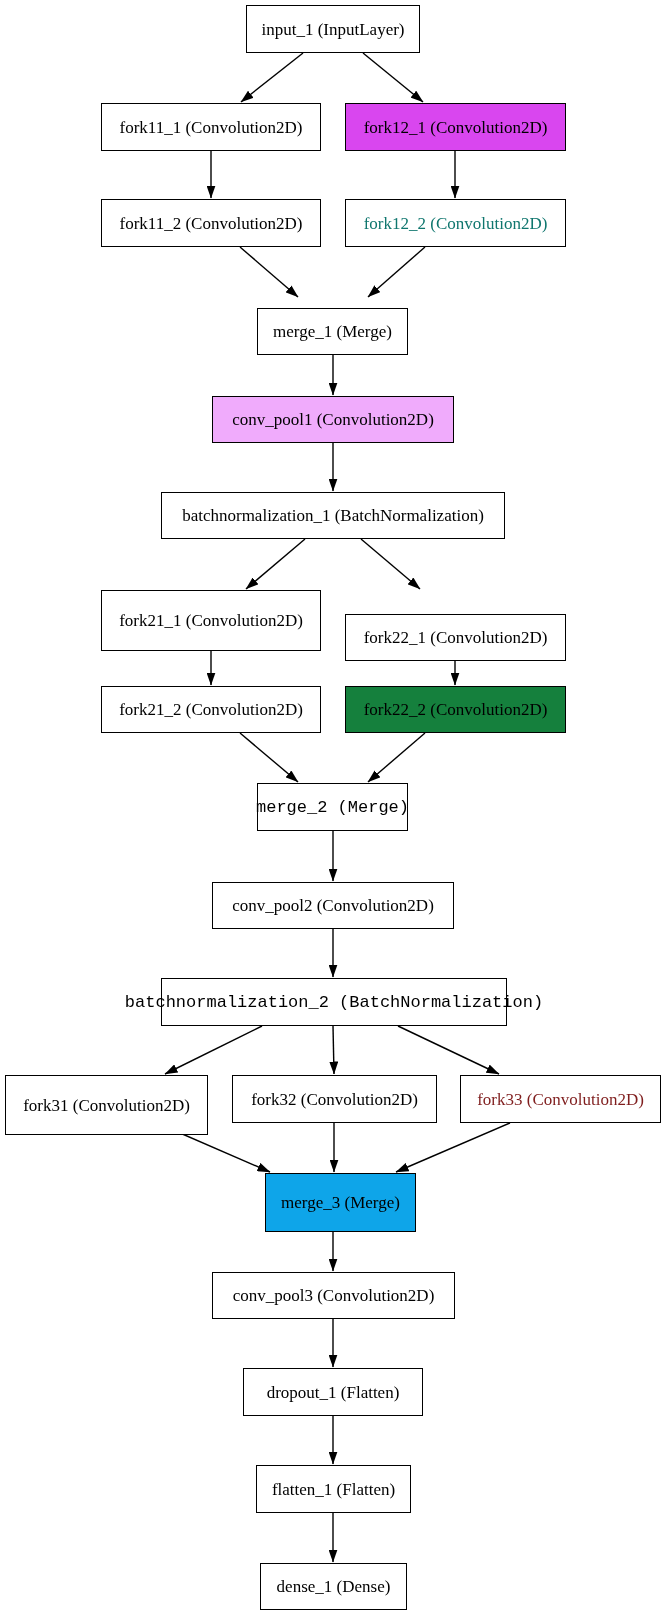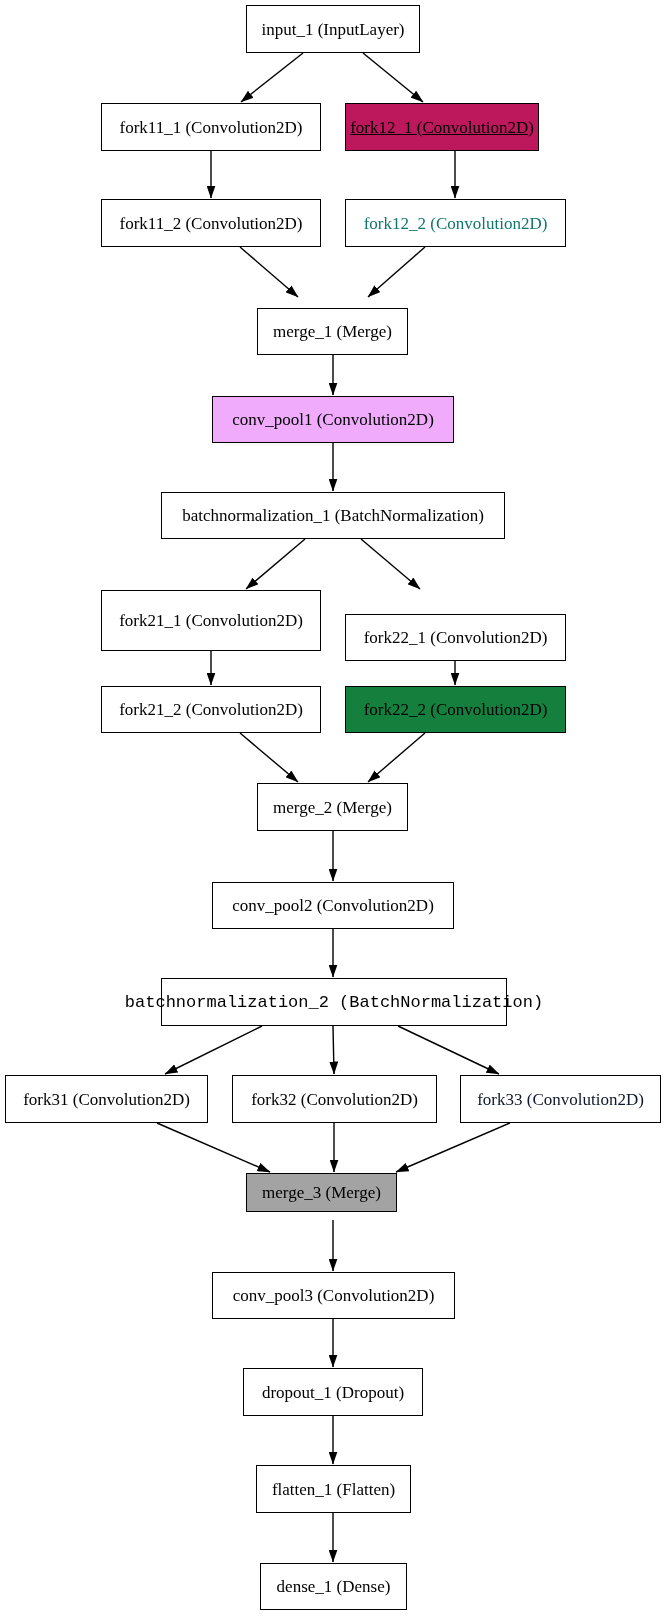--- a/index.html
+++ b/index.html
@@ -81,21 +81,21 @@
       <line x1="333" y1="1319" x2="333" y2="1367" stroke="#000000" marker-end="url(#arrowhead)"></line>
       <line x1="333" y1="1416" x2="333" y2="1464" stroke="#000000" marker-end="url(#arrowhead)"></line>
       <line x1="333" y1="1513" x2="333" y2="1562" stroke="#000000" marker-end="url(#arrowhead)"></line>
     </svg>
 <div class="node" style="left: 246px; top: 5px; width: 174px; height: 48px; border-color: rgb(0, 0, 0); background: rgb(255, 255, 255);">
       <span style="color: rgb(0, 0, 0);">input_1 (InputLayer)</span>
     </div>
     <div class="node" style="left: 101px; top: 103px; width: 220px; height: 48px; border-color: rgb(0, 0, 0); background: rgb(255, 255, 255);">
       <span style="color: rgb(0, 0, 0);">fork11_1 (Convolution2D)</span>
     </div>
-    <div class="node" style="left: 345px; top: 103px; width: 194px; height: 48px; border-color: rgb(0, 0, 0); background: #be185d; text-decoration: underline;">
+    <div class="node" style="left: 345px; top: 103px; width: 221px; height: 48px; border-color: rgb(0, 0, 0); background: #d946ef;">
       <span style="color: rgb(0, 0, 0);">fork12_1 (Convolution2D)</span>
     </div>
     <div class="node" style="left: 101px; top: 199px; width: 220px; height: 48px; border-color: rgb(0, 0, 0); background: rgb(255, 255, 255);">
       <span style="color: rgb(0, 0, 0);">fork11_2 (Convolution2D)</span>
     </div>
     <div class="node" style="left: 345px; top: 199px; width: 221px; height: 48px; border-color: rgb(0, 0, 0); background: rgb(255, 255, 255);">
       <span style="color: #0f766e;">fork12_2 (Convolution2D)</span>
     </div>
     <div class="node" style="left: 257px; top: 308px; width: 151px; height: 47px; border-color: rgb(0, 0, 0); background: rgb(255, 255, 255);">
       <span style="color: rgb(0, 0, 0);">merge_1 (Merge)</span>
@@ -111,46 +111,46 @@
     </div>
     <div class="node" style="left: 345px; top: 614px; width: 221px; height: 47px; border-color: rgb(0, 0, 0); background: rgb(255, 255, 255);">
       <span style="color: rgb(0, 0, 0);">fork22_1 (Convolution2D)</span>
     </div>
     <div class="node" style="left: 101px; top: 686px; width: 220px; height: 47px; border-color: rgb(0, 0, 0); background: rgb(255, 255, 255);">
       <span style="color: rgb(0, 0, 0);">fork21_2 (Convolution2D)</span>
     </div>
     <div class="node" style="left: 345px; top: 686px; width: 221px; height: 47px; border-color: rgb(0, 0, 0); background: #15803d;">
       <span style="color: rgb(0, 0, 0);">fork22_2 (Convolution2D)</span>
     </div>
-    <div class="node" style="left: 257px; top: 783px; width: 151px; height: 48px; border-color: rgb(0, 0, 0); background: rgb(255, 255, 255);">
+    <div class="node" style="left: 257px; top: 783px; width: 151px; height: 48px; border-color: rgb(0, 0, 0); background: rgb(255, 255, 255); font-family: Liberation Mono, monospace;">
       <span style="color: rgb(0, 0, 0);">merge_2 (Merge)</span>
     </div>
     <div class="node" style="left: 212px; top: 882px; width: 242px; height: 47px; border-color: rgb(0, 0, 0); background: rgb(255, 255, 255);">
       <span style="color: rgb(0, 0, 0);">conv_pool2 (Convolution2D)</span>
     </div>
     <div class="node" style="left: 161px; top: 978px; width: 346px; height: 48px; border-color: rgb(0, 0, 0); background: rgb(255, 255, 255); font-family: Liberation Mono, monospace;">
       <span style="color: rgb(0, 0, 0);">batchnormalization_2 (BatchNormalization)</span>
     </div>
-    <div class="node" style="left: 5px; top: 1075px; width: 203px; height: 48px; border-color: rgb(0, 0, 0); background: rgb(255, 255, 255);">
+    <div class="node" style="left: 5px; top: 1075px; width: 203px; height: 60px; border-color: rgb(0, 0, 0); background: rgb(255, 255, 255);">
       <span style="color: rgb(0, 0, 0);">fork31 (Convolution2D)</span>
     </div>
     <div class="node" style="left: 232px; top: 1075px; width: 205px; height: 48px; border-color: rgb(0, 0, 0); background: rgb(255, 255, 255);">
       <span style="color: rgb(0, 0, 0);">fork32 (Convolution2D)</span>
     </div>
     <div class="node" style="left: 460px; top: 1075px; width: 201px; height: 48px; border-color: rgb(0, 0, 0); background: rgb(255, 255, 255);">
-      <span style="color: #0f172a;">fork33 (Convolution2D)</span>
+      <span style="color: #7f1d1d;">fork33 (Convolution2D)</span>
     </div>
-    <div class="node" style="left: 246px; top: 1173px; width: 151px; height: 39px; border-color: rgb(0, 0, 0); background: #a3a3a3;">
+    <div class="node" style="left: 265px; top: 1173px; width: 151px; height: 59px; border-color: rgb(0, 0, 0); background: #0ea5e9;">
       <span style="color: rgb(0, 0, 0);">merge_3 (Merge)</span>
     </div>
     <div class="node" style="left: 212px; top: 1272px; width: 243px; height: 47px; border-color: rgb(0, 0, 0); background: rgb(255, 255, 255);">
       <span style="color: rgb(0, 0, 0);">conv_pool3 (Convolution2D)</span>
     </div>
     <div class="node" style="left: 243px; top: 1368px; width: 180px; height: 48px; border-color: rgb(0, 0, 0); background: rgb(255, 255, 255);">
-      <span style="color: rgb(0, 0, 0);">dropout_1 (Dropout)</span>
+      <span style="color: rgb(0, 0, 0);">dropout_1 (Flatten)</span>
     </div>
     <div class="node" style="left: 256px; top: 1465px; width: 155px; height: 48px; border-color: rgb(0, 0, 0); background: rgb(255, 255, 255);">
       <span style="color: rgb(0, 0, 0);">flatten_1 (Flatten)</span>
     </div>
     <div class="node" style="left: 260px; top: 1563px; width: 147px; height: 47px; border-color: rgb(0, 0, 0); background: rgb(255, 255, 255);">
       <span style="color: rgb(0, 0, 0);">dense_1 (Dense)</span>
     </div>
   </div>
 
 </body></html>

